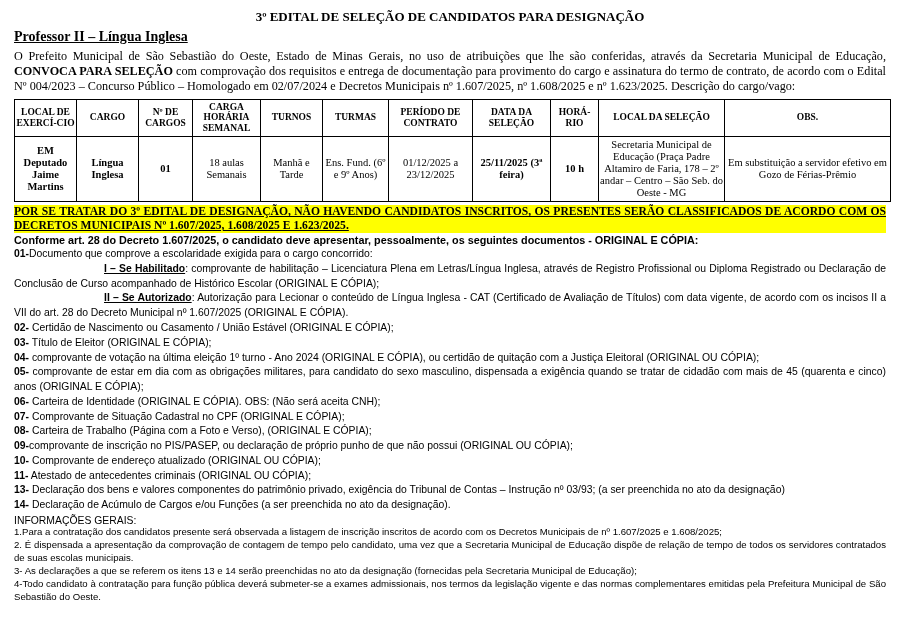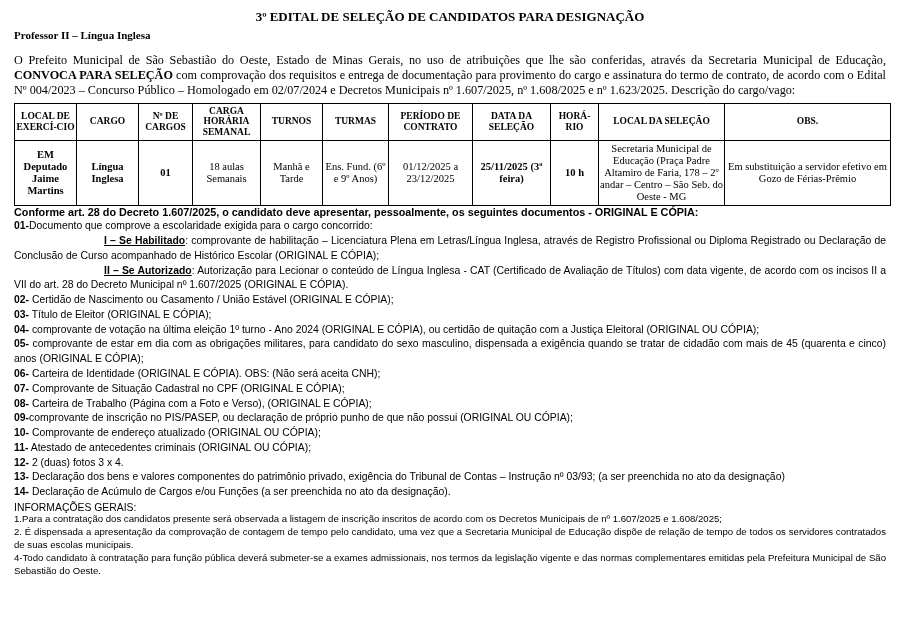--- a/index.html
+++ b/index.html
@@ -32,23 +32,24 @@
   .header-title {
     text-align: center;
     font-family: "Liberation Serif", serif;
     font-size: 13px;
     font-weight: bold;
     margin-top: 1px;
     margin-bottom: 4px;
   }
   .cargo-title {
     font-family: "Liberation Serif", serif;
-    font-size: 11px;
-    font-weight: bold;
-    margin-bottom: 12px;
+    font-size: 14px;
+    font-weight: bold;
+    text-decoration: underline;
+    margin-bottom: 4px;
   }
   .intro {
     font-family: "Liberation Serif", serif;
     font-size: 12.2px;
     text-align: justify;
     line-height: 1.22;
     margin-bottom: 5px;
   }
   .intro b { font-weight: bold; }
 
@@ -173,43 +174,44 @@
         <td class="small">Ens. Fund. (6º e 9º Anos)</td>
         <td class="small">01/12/2025 a 23/12/2025</td>
         <td class="bold">25/11/2025 (3ª feira)</td>
         <td class="bold">10 h</td>
         <td class="smaller">Secretaria Municipal de Educação (Praça Padre Altamiro de Faria, 178 – 2º andar – Centro – São Seb. do Oeste - MG</td>
         <td class="small">Em substituição a servidor efetivo em Gozo de Férias-Prêmio</td>
       </tr>
     </tbody>
   </table>
 
+  <div class="highlight-block">POR SE TRATAR DO 3º EDITAL DE DESIGNAÇÃO, NÃO HAVENDO CANDIDATOS INSCRITOS, OS PRESENTES SERÃO CLASSIFICADOS DE ACORDO COM OS DECRETOS MUNICIPAIS Nº 1.607/2025, 1.608/2025 E 1.623/2025.</div>
 
   <div class="conforme">Conforme art. 28 do Decreto 1.607/2025, o candidato deve apresentar, pessoalmente, os seguintes documentos - ORIGINAL E CÓPIA:</div>
 
   <div class="body-text">
     <p><span class="b">01-</span><span>Documento que comprove a escolaridade exigida para o cargo concorrido:</span></p>
     <p class="indent"><span class="b u">I – Se Habilitado</span><span>: comprovante de habilitação – Licenciatura Plena em Letras/Língua Inglesa, através de Registro Profissional ou Diploma Registrado ou Declaração de Conclusão de Curso acompanhado de Histórico Escolar (ORIGINAL E CÓPIA);</span></p>
     <p class="indent"><span class="b u">II – Se Autorizado</span><span>: Autorização para Lecionar o conteúdo de Língua Inglesa - CAT (Certificado de Avaliação de Títulos) com data vigente, de acordo com os incisos II a VII do art. 28 do Decreto Municipal nº 1.607/2025 (ORIGINAL E CÓPIA).</span></p>
     <p><span class="b">02-</span><span> Certidão de Nascimento ou Casamento / União Estável (ORIGINAL E CÓPIA);</span></p>
     <p><span class="b">03-</span><span> Título de Eleitor (ORIGINAL E CÓPIA);</span></p>
     <p><span class="b">04-</span><span> comprovante de votação na última eleição  1º turno - Ano 2024 (ORIGINAL E CÓPIA), ou certidão de quitação com a Justiça Eleitoral (ORIGINAL OU CÓPIA);</span></p>
     <p><span class="b">05-</span><span> comprovante de estar em dia com as obrigações militares, para candidato do sexo masculino, dispensada a exigência quando se tratar de cidadão com mais de 45 (quarenta e cinco) anos (ORIGINAL E CÓPIA);</span></p>
     <p><span class="b">06-</span><span> Carteira de Identidade (ORIGINAL E CÓPIA). OBS: (Não será aceita CNH);</span></p>
     <p><span class="b">07-</span><span> Comprovante de Situação Cadastral no CPF (ORIGINAL E CÓPIA);</span></p>
     <p><span class="b">08-</span><span> Carteira de Trabalho (Página com a Foto e Verso), (ORIGINAL E CÓPIA);</span></p>
     <p><span class="b">09-</span><span>comprovante de inscrição no PIS/PASEP, ou declaração de próprio punho de que não possui (ORIGINAL OU CÓPIA);</span></p>
     <p><span class="b">10-</span><span> Comprovante de endereço atualizado (ORIGINAL OU CÓPIA);</span></p>
     <p><span class="b">11-</span><span> Atestado de antecedentes criminais (ORIGINAL OU CÓPIA);</span></p>
-    <p><span class="b">12-</span><span> 2 (duas) fotos 3 x 4.</span></p>
     <p><span class="b">13-</span><span> Declaração dos bens e valores componentes do patrimônio privado, exigência do Tribunal de Contas – Instrução nº 03/93; (a ser preenchida no ato da designação)</span></p>
     <p><span class="b">14-</span><span> Declaração de Acúmulo de Cargos e/ou Funções (a ser preenchida no ato da designação).</span></p>
     <p><span class="b"></span><span></span></p>
   </div>
 
   <div class="info-title">INFORMAÇÕES GERAIS:</div>
   <div class="info-text">
     <p>1.Para a contratação dos candidatos presente será observada a listagem de inscrição inscritos de acordo com os Decretos Municipais de nº  1.607/2025 e 1.608/2025;</p>
     <p>2. É dispensada a apresentação da comprovação de contagem de tempo pelo candidato, uma vez que a Secretaria Municipal de Educação dispõe de relação de tempo de todos os servidores contratados de suas escolas municipais.</p>
+    <p>3- As declarações a que se referem os itens 13 e 14 serão preenchidas no ato da designação (fornecidas pela Secretaria Municipal de Educação);</p>
     <p>4-Todo candidato à contratação para função pública deverá submeter-se a exames admissionais, nos termos da legislação vigente e das normas complementares emitidas pela Prefeitura Municipal de São Sebastião do Oeste.</p>
   </div>
 
 </div>
 
 </body></html>

